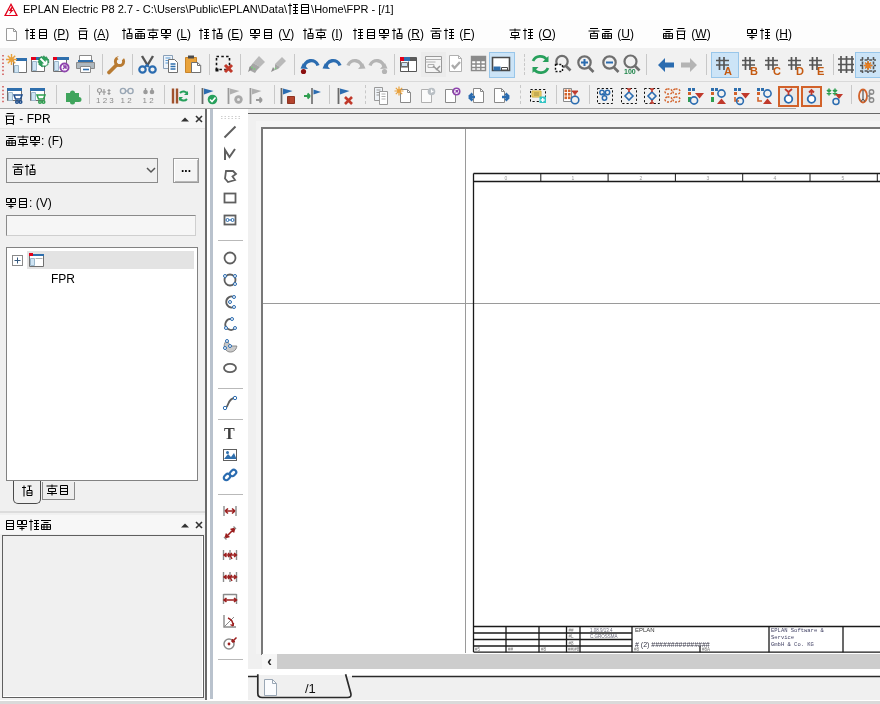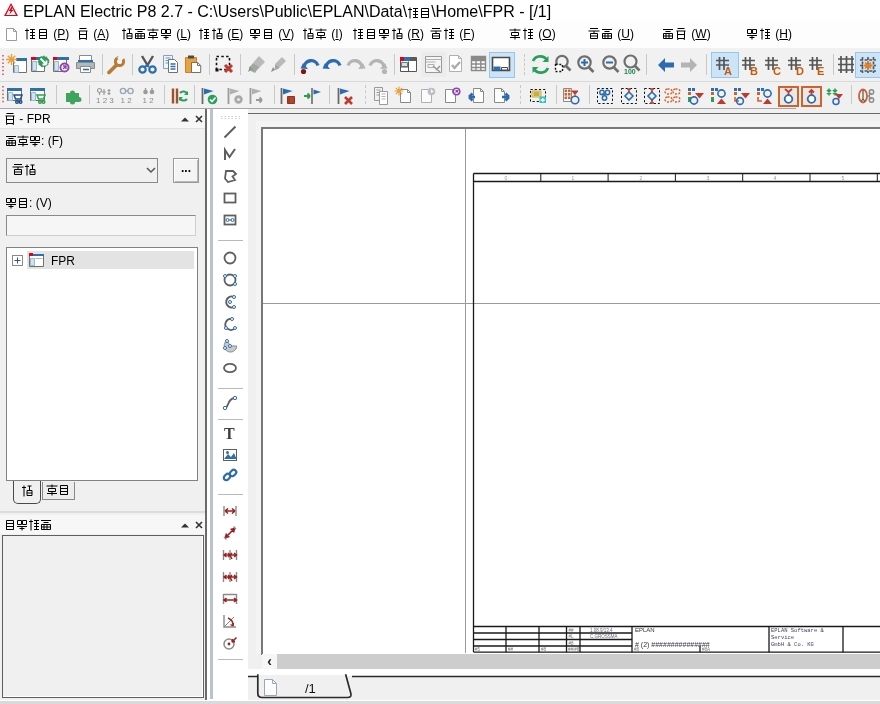--- a/index.html
+++ b/index.html
@@ -44,21 +44,21 @@
       </g>
 </defs>
 </svg>
 
 <div class="a" style="left:0;top:0;width:880px;height:20px;background:#fff">
   <svg class="a" style="left:3px;top:2px" width="16" height="16" viewBox="0 0 16 16">
       <path d="M8 1 15 14H1Z" fill="#e2001a"></path>
       <path d="M8 3.6 12.9 13H3.1Z" fill="#fff"></path>
       <path d="M8.6 4.8 5.6 9h2l-1.4 3.4L10.6 8h-2l1.6-3.2z" fill="#e2001a"></path>
     </svg>
-  <span class="a" style="left:23px;top:3px;font-size:16px;white-space:pre">EPLAN Electric P8 2.7 - C:\Users\Public\EPLAN\Data\<svg class="zh" width="12" height="12">
+  <span class="a" style="left:23px;top:3px;font-size:11px;white-space:pre">EPLAN Electric P8 2.7 - C:\Users\Public\EPLAN\Data\<svg class="zh" width="12" height="12">
         <use href="#z3"></use>
       </svg><svg class="zh" width="12" height="12">
         <use href="#z2"></use>
       </svg>\Home\FPR - [/1]</span>
 </div>
 
 <div class="a" id="menubar" style="left:0;top:20px;width:880px;height:28px;background:#fdfdfd;border-bottom:1px solid #e3e3e3">
   <svg class="a" style="left:5px;top:7px" width="13" height="15" viewBox="0 0 13 15">
       <path d="M1.5 1.5h7l3 3v9h-10z" fill="#fff" stroke="#9a9a9a"></path>
       <path d="M8.5 1.5v3h3" fill="none" stroke="#9a9a9a"></path>
@@ -637,21 +637,21 @@
         <rect x="0.5" y="0.5" width="10" height="10" fill="#fff" stroke="#8a8a8a"></rect>
         <path d="M2.5 5.5h6M5.5 2.5v6" stroke="#35597e"></path>
       </svg>
     <svg class="a" style="left:21px;top:4px" width="17" height="16" viewBox="0 0 17 16">
         <path d="M1.5 3.5h14v11h-14z" fill="#fff" stroke="#707070"></path>
         <path d="M1 1h4v3H1z" fill="#e2001a"></path>
         <path d="M5 2h11v2H5z" fill="#2f6fad"></path>
         <path d="M2.5 6.5h4v7h-4z" fill="#cfe4f3" stroke="#9bb7cc"></path>
         <path d="M7.5 6.5h7" stroke="#b0b0b0"></path>
       </svg>
-    <span class="a" style="left:44px;top:6px">FPR</span>
+    <span class="a" style="left:44px;top:24px">FPR</span>
   </div>
 
   <div class="a" style="left:13px;top:372px;width:26px;height:22px;background:#f0f0f0;border:1px solid #4a4a4a;border-top:none;border-radius:0 0 5px 5px;text-align:center">
     <span class="a" style="left:7px;top:3px"><svg class="zh" width="12" height="12">
           <use href="#z7"></use>
         </svg></span>
   </div>
   <div class="a" style="left:42px;top:373px;width:31px;height:17px;background:#ededed;border:1px solid #8a8a8a;border-top:none">
     <span class="a" style="left:3px;top:1px"><svg class="zh" width="12" height="12">
           <use href="#z4"></use>

